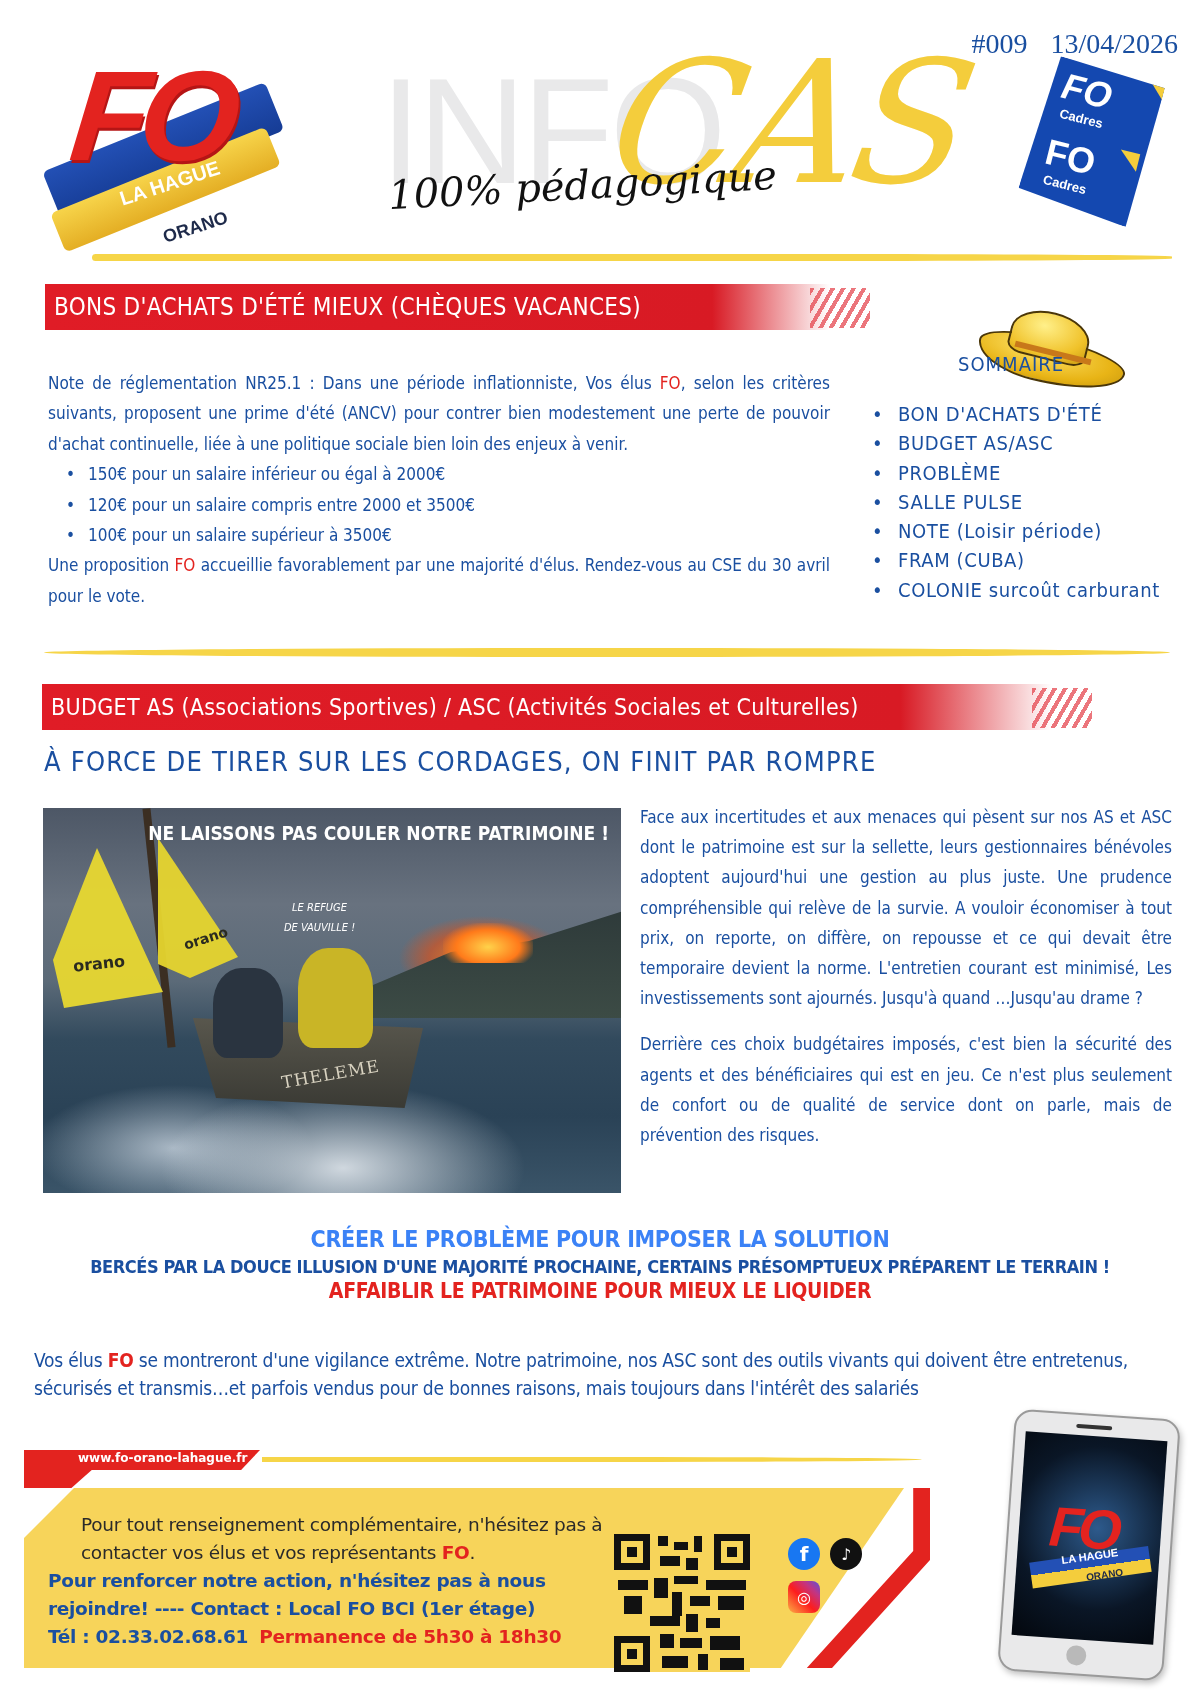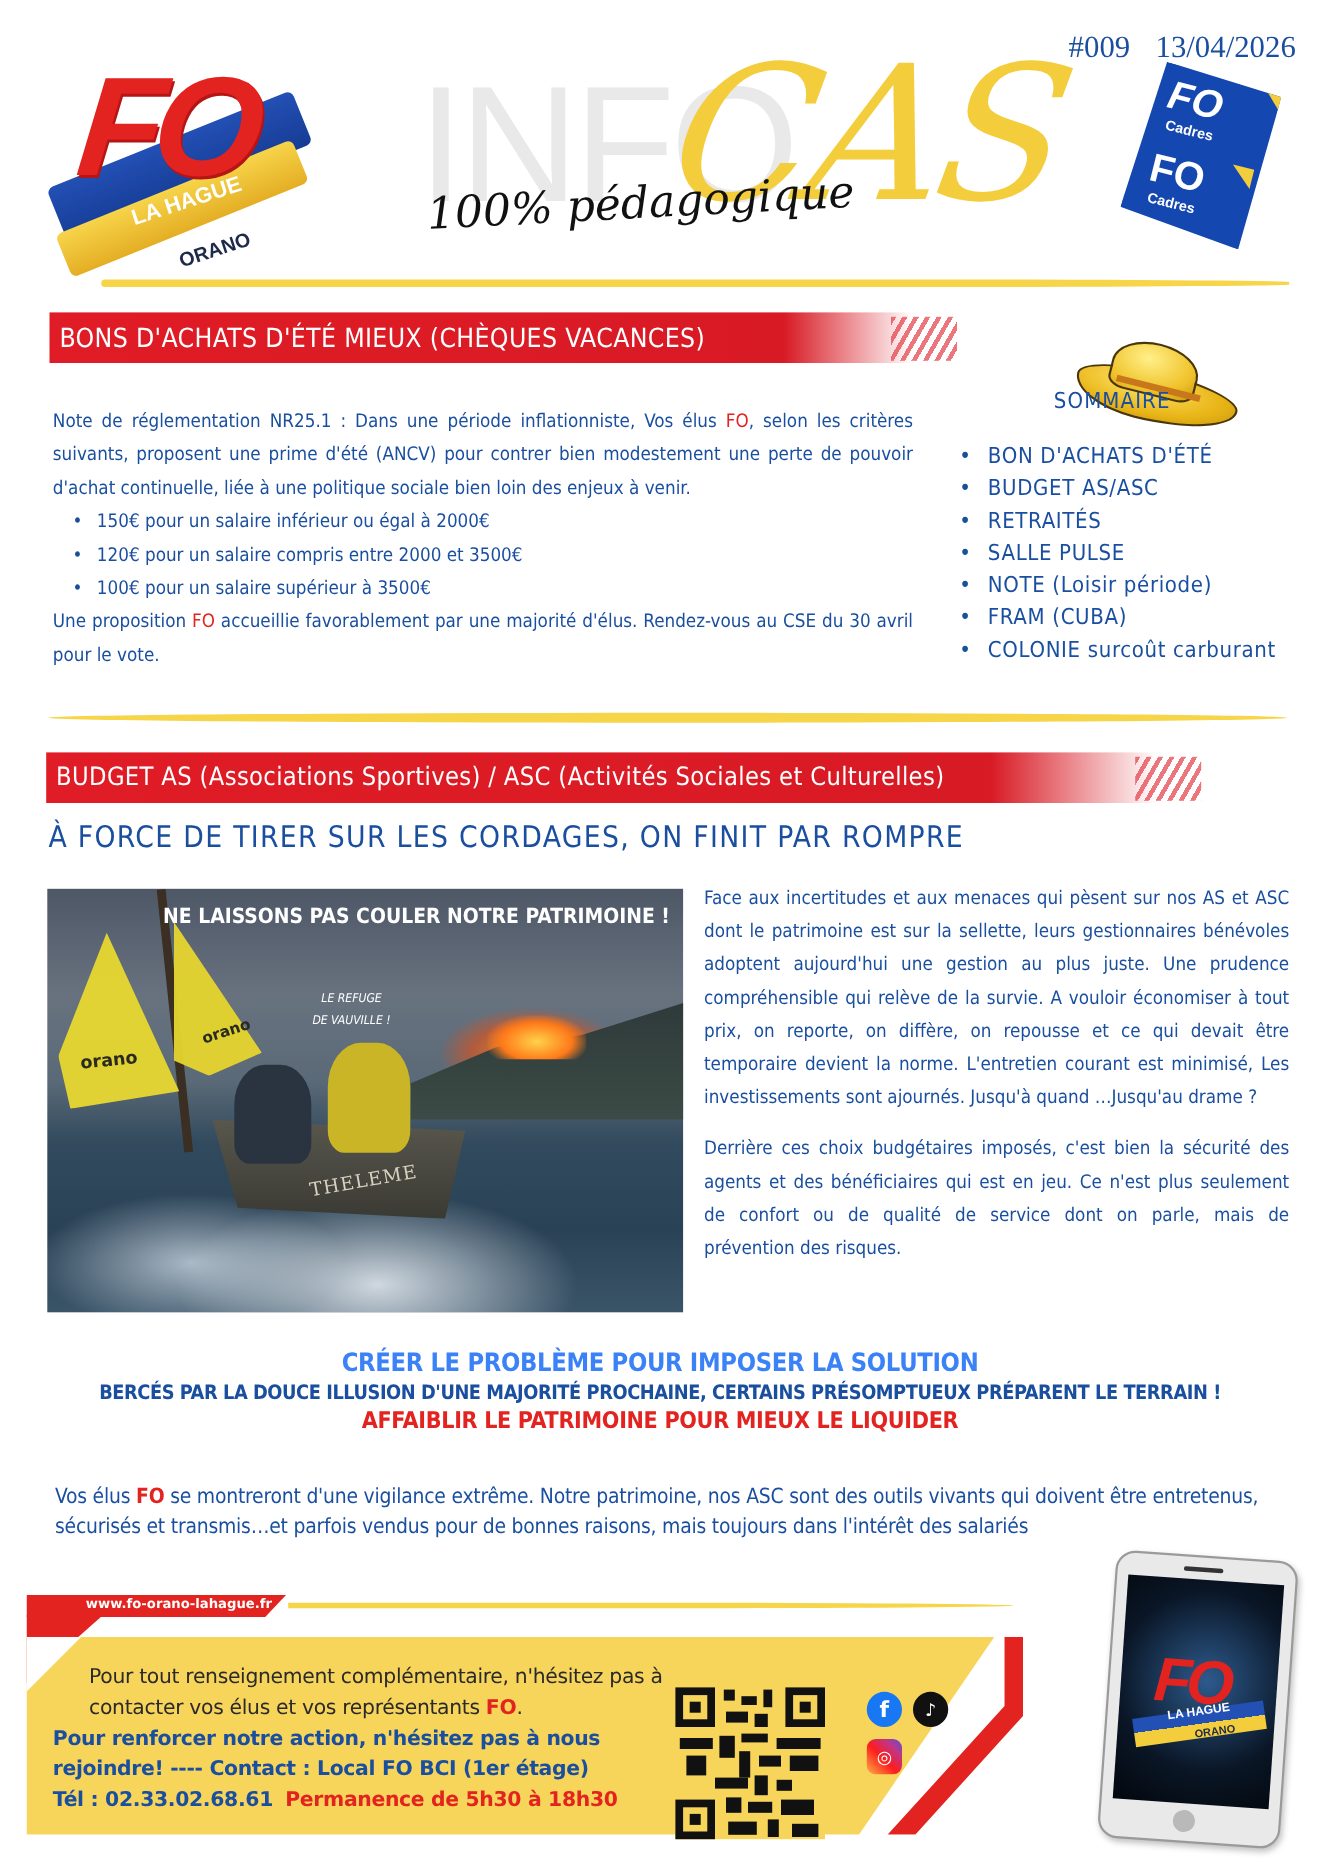--- a/index.html
+++ b/index.html
@@ -79,21 +79,21 @@
   .storm .bubble { position: absolute; left: 241px; top: 90px; font-family: "DejaVu Sans Condensed","DejaVu Sans", sans-serif; color: #fff; font-size: 11px; text-align: center; line-height: 20px; font-style: italic; }
 
   .sec2-text { position: absolute; left: 640px; top: 802px; width: 532px; font-size: 17px; line-height: 30.2px; text-align: justify; }
   .sec2-text p + p { margin-top: 16px; }
 
   .slogans { position: absolute; left: 0; top: 1226px; width: 1200px; text-align: center; font-family: "DejaVu Sans Condensed","DejaVu Sans", sans-serif; font-weight: 700; line-height: 1.2; }
   .slogans .s1 { color: #3b82f6; font-size: 23px; letter-spacing: -0.3px; }
   .slogans .s2 { color: #1a4fa0; font-size: 18px; letter-spacing: -0.4px; margin-top: 2px; }
   .slogans .s3 { color: #e3231f; font-size: 21px; letter-spacing: -0.3px; margin-top: 2px; }
 
-  .vigilance { position: absolute; left: 34px; top: 1346px; width: 1150px; font-family: "DejaVu Sans Condensed","DejaVu Sans", sans-serif; font-size: 19px; line-height: 28px; color: #1a4fa0; letter-spacing: -0.2px; margin-left: 16px; }
+  .vigilance { position: absolute; left: 34px; top: 1346px; width: 1150px; font-family: "DejaVu Sans Condensed","DejaVu Sans", sans-serif; font-size: 19px; line-height: 28px; color: #1a4fa0; letter-spacing: -0.2px; }
   .vigilance .red { color: #e3231f; font-weight: 700; }
 
   
   .footer-redtab { position: absolute; left: 24px; top: 1450px; width: 236px; height: 20px; background: #e3231f; clip-path: polygon(0 0,100% 0,92% 100%,0 100%); }
   .footer-redtri { position: absolute; left: 24px; top: 1468px; width: 70px; height: 62px; background: #e3231f; clip-path: polygon(0 0,100% 0,0 100%); }
   .footer-url { position: absolute; left: 78px; top: 1451px; font-family: "DejaVu Sans", sans-serif; font-weight: 700; color: #fff; font-size: 12px; }
   .footer-line { position: absolute; left: 262px; top: 1457px; width: 660px; height: 5px; background: #f6d548; border-radius: 0 50% 50% 0; }
   .footer-panel { position: absolute; left: 24px; top: 1488px; width: 880px; height: 180px; background: #f7d45a; clip-path: polygon(0 0,100% 0,100% 0,86% 100%,0 100%,0 0); }
   .footer-panel-cut { position: absolute; left: 24px; top: 1488px; width: 50px; height: 50px; background: #fff; clip-path: polygon(0 0,100% 0,0 100%); }
   .footer-redstripe { position: absolute; left: 790px; top: 1488px; width: 140px; height: 180px; background: #e3231f; clip-path: polygon(88% 0,100% 0,100% 40%,30% 100%,12% 100%,88% 35%); }
@@ -168,21 +168,21 @@
 <div class="sommaire hand">
   <div class="hat">
     <div class="brim"></div>
       <div class="crown"></div>
       <div class="band"></div>
   </div>
   <div class="title">SOMMAIRE</div>
   <ul>
     <li>BON D'ACHATS D'ÉTÉ</li>
     <li>BUDGET AS/ASC</li>
-    <li>RETRAITÉS</li>
+    <li>PROBLÈME</li>
     <li>SALLE PULSE</li>
     <li>NOTE (Loisir période)</li>
     <li>FRAM (CUBA)</li>
     <li>COLONIE surcoût carburant</li>
   </ul>
 </div>
 
 <div class="swoosh mid"></div>
 
 <div class="banner b2">BUDGET AS (Associations Sportives) / ASC (Activités Sociales et Culturelles)</div>

